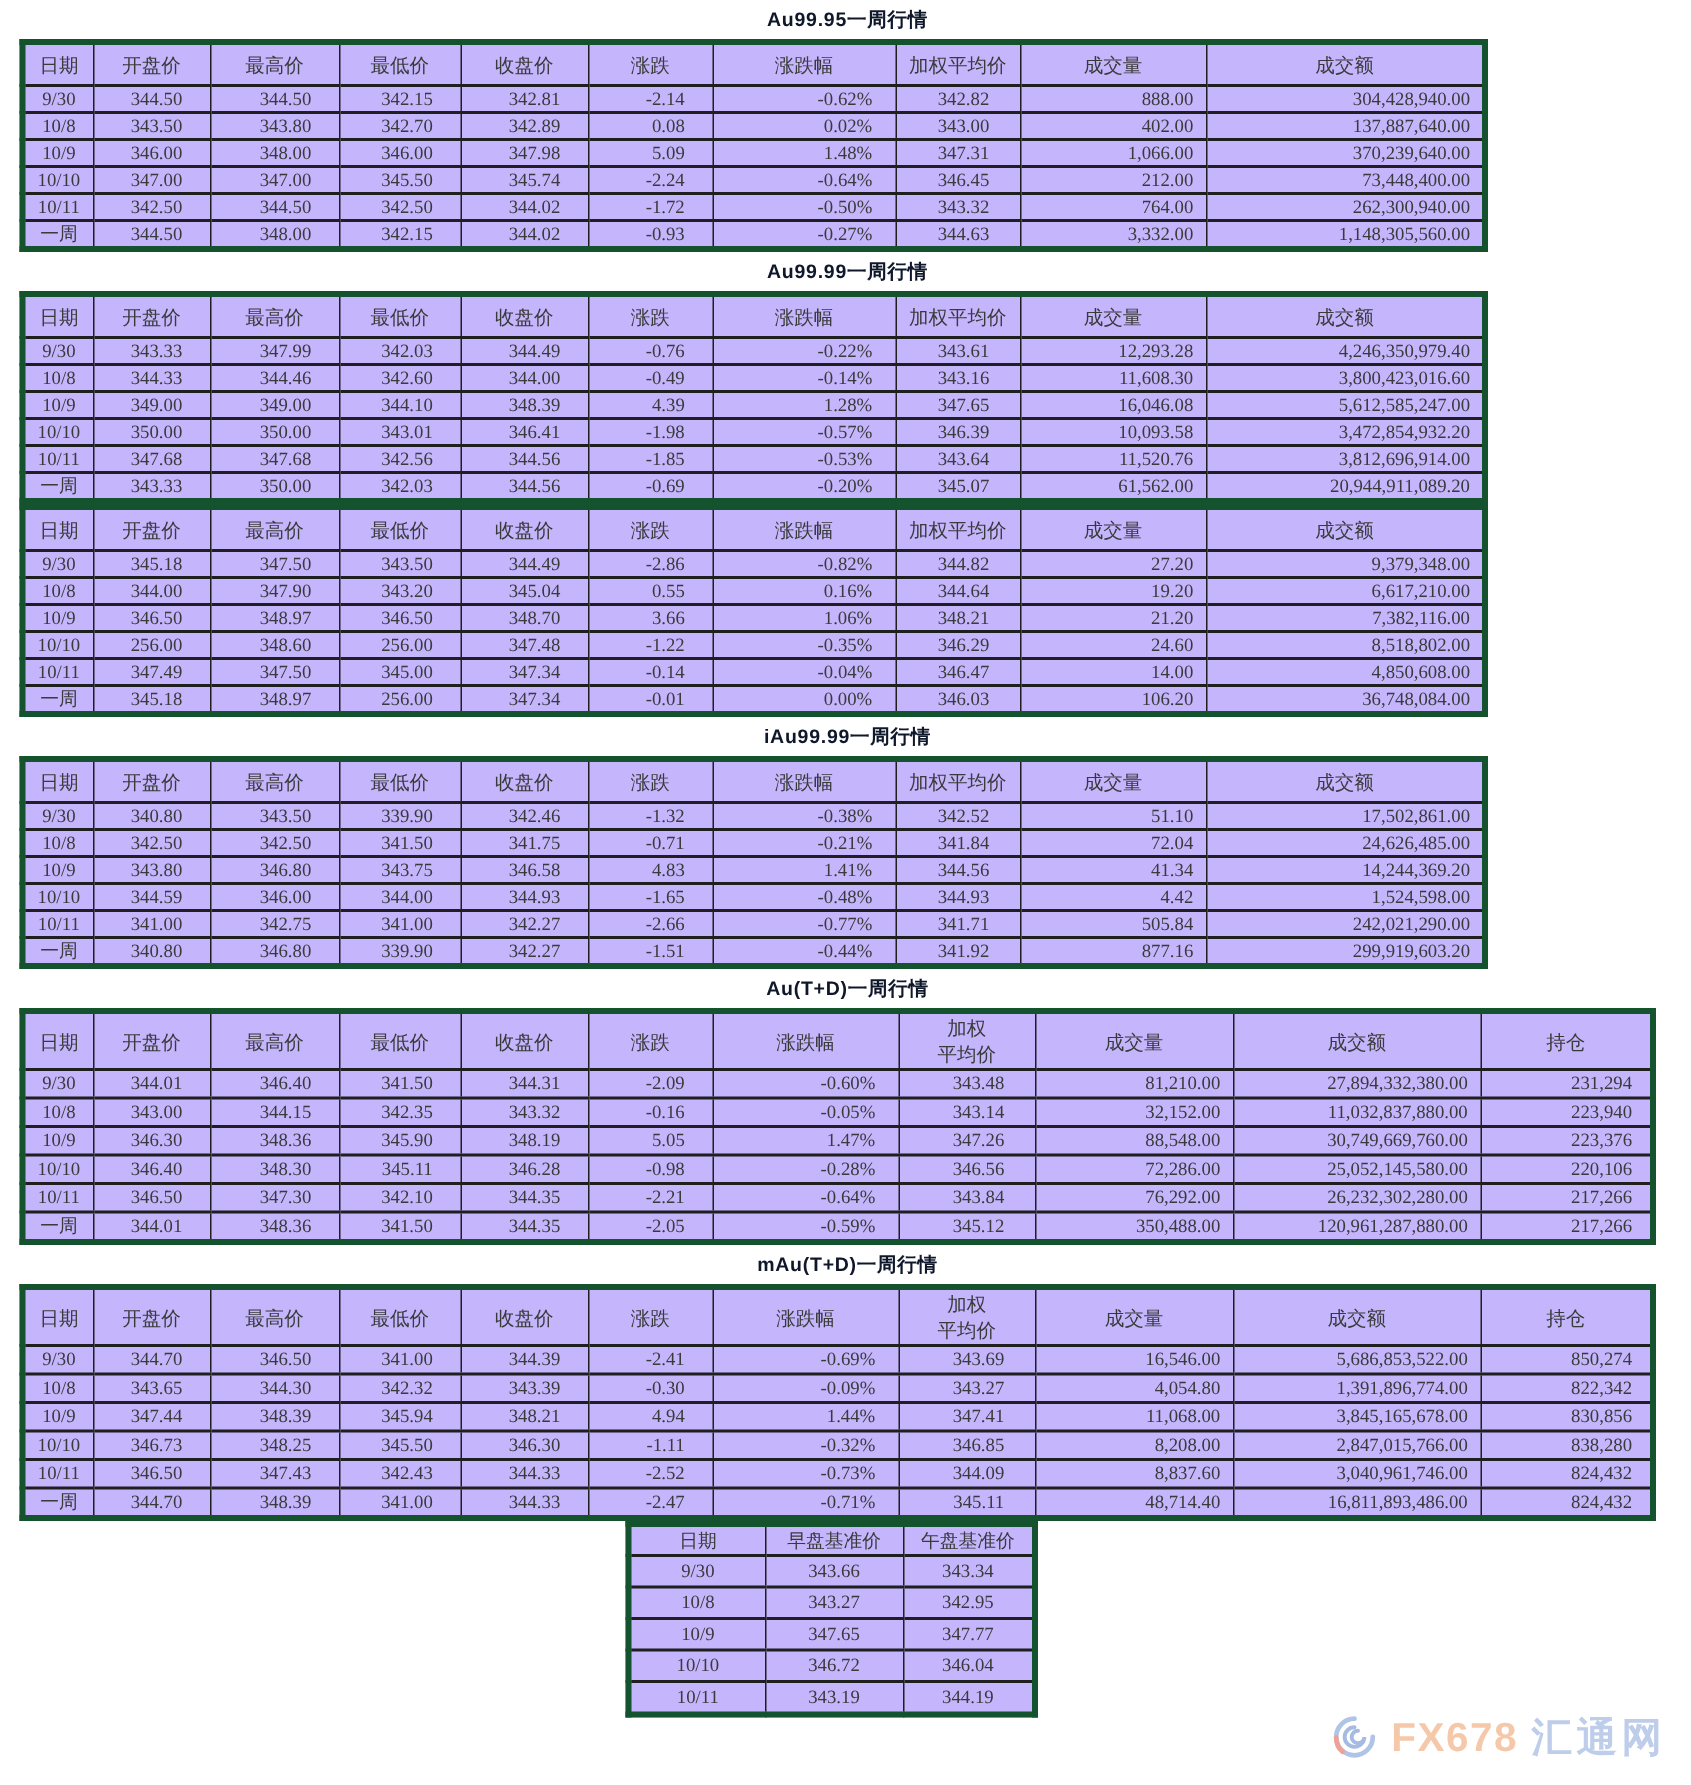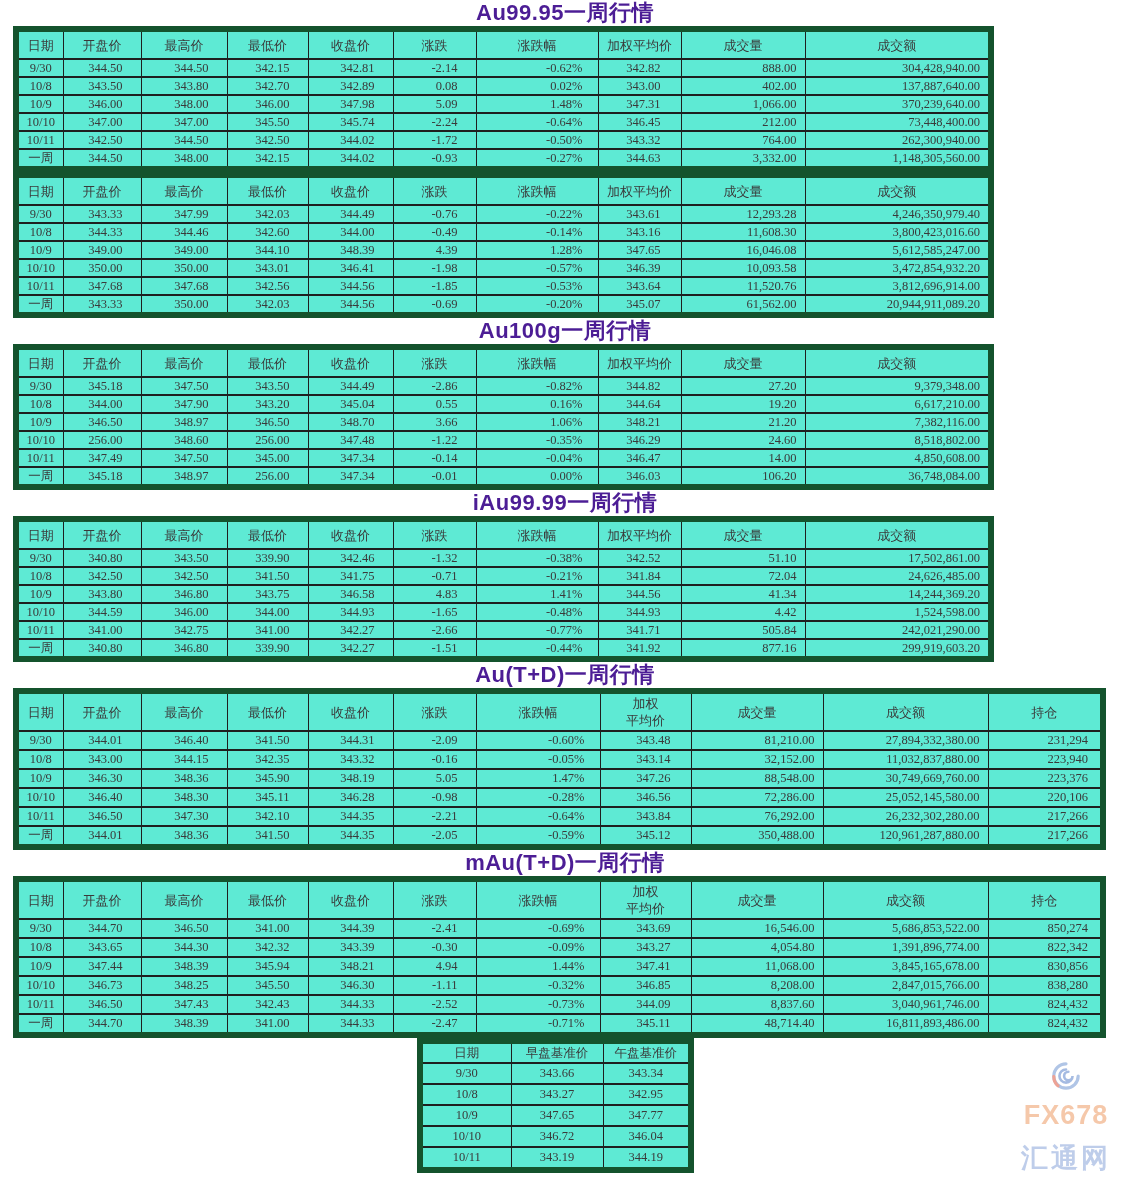--- a/index.html
+++ b/index.html
@@ -5,24 +5,24 @@
   html,body{margin:0;padding:0;}
   body{
     width:1127px;height:1190px;background:#ffffff;position:relative;overflow:hidden;
     font-family:"Liberation Serif","DejaVu Serif",serif;color:#3a3a3a;
   }
   .page{position:absolute;inset:0;}
   .sec{margin-left:13px;}
   .ttl{
     width:1104px;text-align:center;
     font-family:"Liberation Sans","DejaVu Sans",sans-serif;
-    font-weight:700;font-size:22px;line-height:26px;height:26px;color:#4c1d95;
+    font-weight:700;font-size:13px;line-height:26px;height:26px;color:#0f172a;
     letter-spacing:0.5px;
   }
-  table{border-collapse:collapse;table-layout:fixed;border:6px solid #14532d;background:#5eead4;}
+  table{border-collapse:collapse;table-layout:fixed;border:4px solid #14532d;background:#c4b5fd;}
   th,td{
     border:1px solid #1f1f1f;border-top-width:2px;border-bottom-width:2px;
     overflow:hidden;white-space:pre-line;
   }
   th{font-weight:400;font-size:13px;text-align:center;color:#3a3a3a;padding:0;line-height:17px;}
   td{font-size:12.5px;color:#3a3a3a;padding:0 2px;line-height:15px;}
   
   table.tA th{height:26px;}
   table.tA td{height:16px;}
   table.tB th{height:36px;}
@@ -36,21 +36,20 @@
   td.r12{text-align:right;padding-right:12px;}
   td.r15{text-align:right;padding-right:15px;}
   td.r18{text-align:right;padding-right:18px;}
   td.r20{text-align:right;padding-right:20px;margin-top:15px;}
   
   .watermark{
     position:absolute;right:16px;bottom:14px;
     display:flex;align-items:center;gap:9px;
     font-family:"Liberation Sans","DejaVu Sans",sans-serif;font-weight:700;
     user-select:none;
-    flex-direction:column;
   }
   .wm-icon{width:30px;height:30px;opacity:0.6;}
   .wm-fx{font-size:27px;color:#ee9c66;opacity:0.55;letter-spacing:1px;}
   .wm-cn{font-size:27px;color:#7f9cd6;opacity:0.5;letter-spacing:3px;}
 </style>
 </head>
 <body>
 
 <div class="page">
 
@@ -154,20 +153,21 @@
             <td class="r15">-0.27%</td>
             <td class="r20">344.63</td>
             <td class="r8">3,332.00</td>
             <td class="r8">1,148,305,560.00</td>
           </tr>
         </tbody>
       </table>
   </div>
 
   <div class="sec">
+    <div class="ttl">Au99.99一周行情</div>
     <table class="tA">
         <colgroup>
           <col style="width: 47px;">
           <col style="width: 78px;">
           <col style="width: 86px;">
           <col style="width: 81px;">
           <col style="width: 85px;">
           <col style="width: 83px;">
           <col style="width: 122px;">
           <col style="width: 83px;">
@@ -259,21 +259,20 @@
             <td class="r15">-0.20%</td>
             <td class="r20">345.07</td>
             <td class="r8">61,562.00</td>
             <td class="r8">20,944,911,089.20</td>
           </tr>
         </tbody>
       </table>
   </div>
 
   <div class="sec">
-    <div class="ttl">Au100g一周行情</div>
     <table class="tA">
         <colgroup>
           <col style="width: 47px;">
           <col style="width: 78px;">
           <col style="width: 86px;">
           <col style="width: 81px;">
           <col style="width: 85px;">
           <col style="width: 83px;">
           <col style="width: 122px;">
           <col style="width: 83px;">

